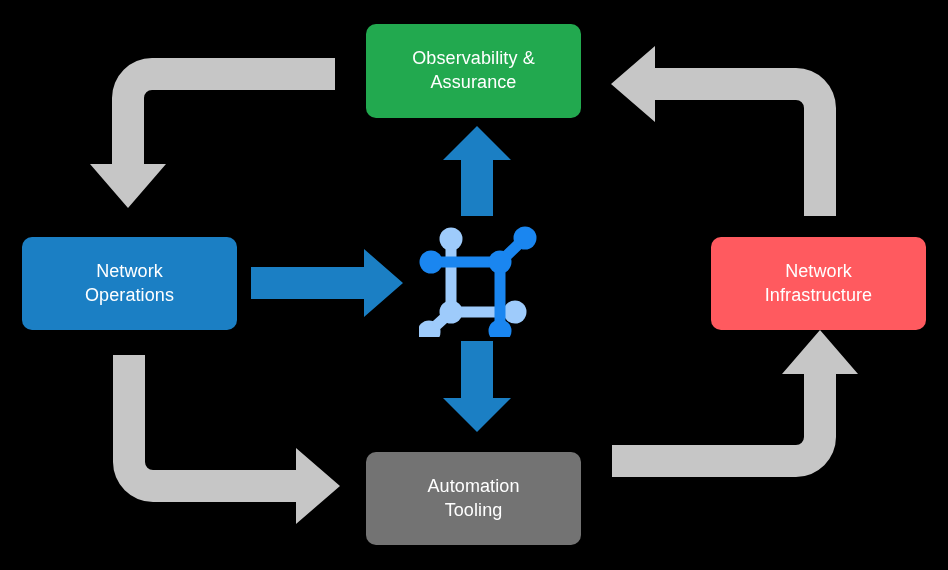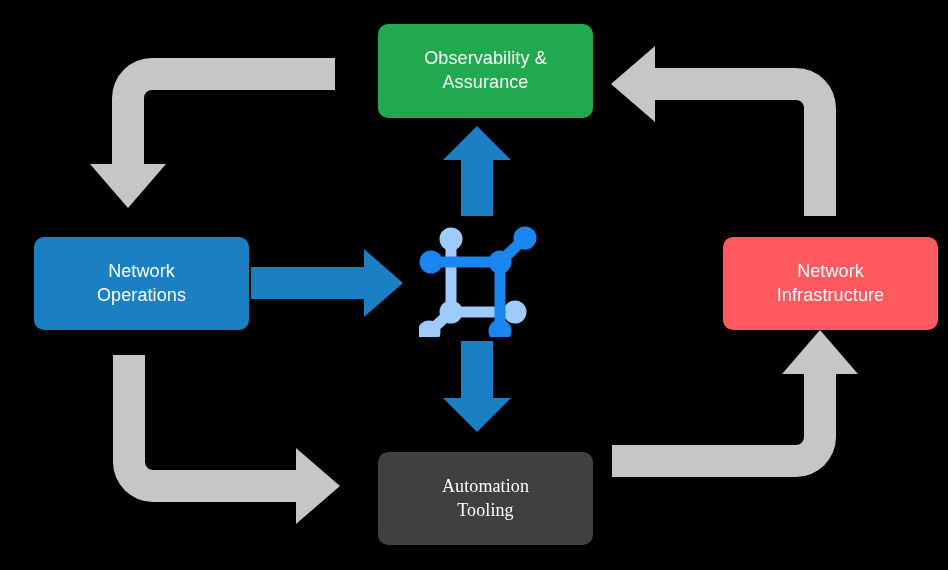--- a/index.html
+++ b/index.html
@@ -36,21 +36,20 @@
     text-align: center;
     border-radius: 10px;
     color: #ffffff;
     font-size: 18px;
     line-height: 1.33;
     font-weight: 400;
     letter-spacing: 0.1px;
     box-sizing: border-box;
     padding: 6px 10px;
     z-index: 3;
-    margin-left: 12px;
   }
   .node-label {
     display: block;
     white-space: pre-line;
   }
   #node-observability {
     left: 366px; top: 24px; width: 215px; height: 94px;
   }
   #node-operations {
     left: 22px; top: 237px; width: 215px; height: 93px;
@@ -130,18 +129,18 @@
   <div class="node-box" id="node-operations" style="background: rgb(27, 127, 196);">
     <span class="node-label">Network
 Operations</span>
   </div>
 
   <div class="node-box" id="node-infrastructure" style="background: rgb(255, 90, 95);">
     <span class="node-label">Network
 Infrastructure</span>
   </div>
 
-  <div class="node-box" id="node-automation" style="background: #404040; font-family: Liberation Serif, serif;">
+  <div class="node-box" id="node-automation" style="background: #737373;">
     <span class="node-label">Automation
 Tooling</span>
   </div>
 
 </div>
 
 </body></html>

